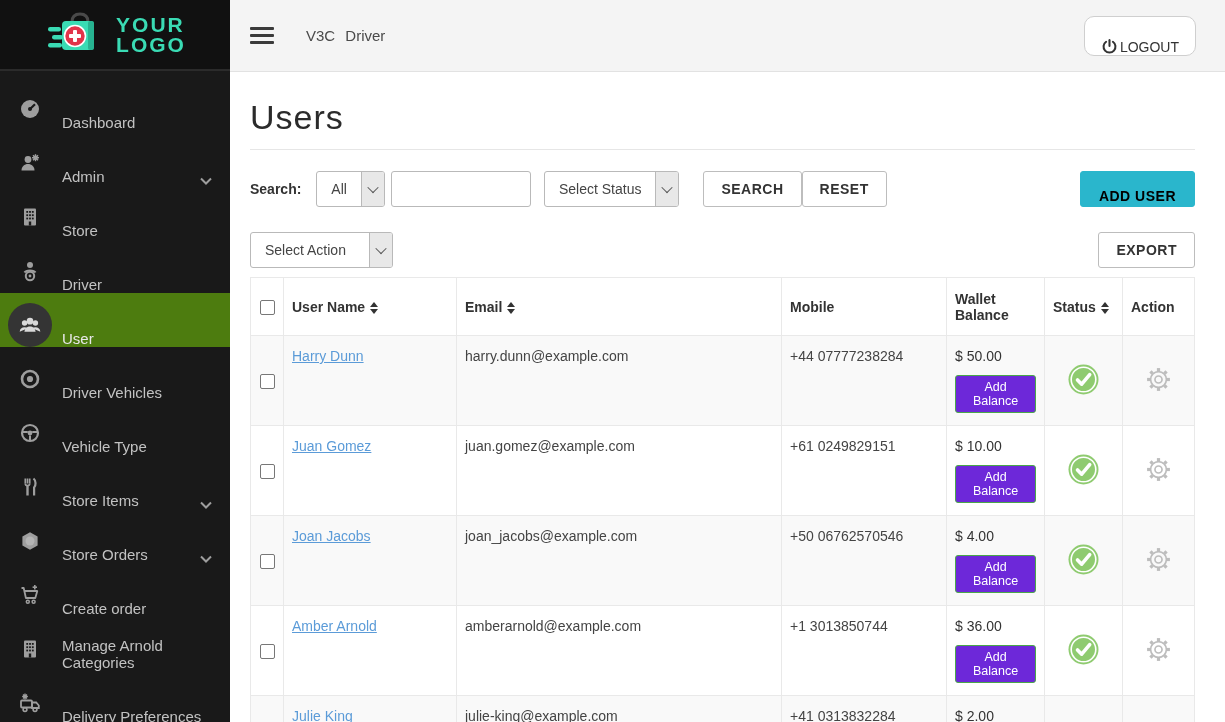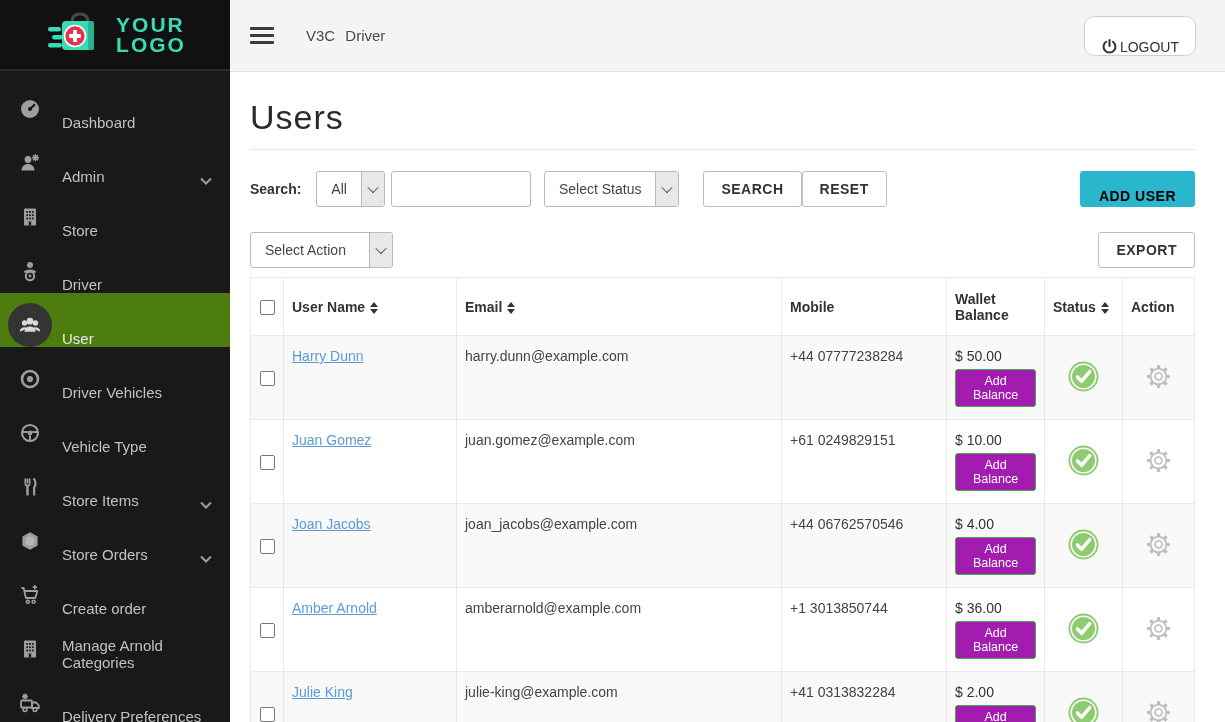--- a/index.html
+++ b/index.html
@@ -64,21 +64,21 @@
   .users td.c-check, .users th.c-check { text-align:center; vertical-align:middle; padding:0; }
   .users td.c-status, .users td.c-action { text-align:center; vertical-align:middle; padding:0; }
   .chk { width:15px; height:15px; appearance:none; -webkit-appearance:none; border:1px solid #777;
          border-radius:2px; background:#fff; cursor:pointer; vertical-align:middle; }
   .sort { display:inline-flex; flex-direction:column; margin-left:5px; vertical-align:middle; gap:2px; }
   .sort i { display:block; width:0; height:0; border-left:4px solid transparent; border-right:4px solid transparent; }
   .sort .up { border-bottom:5px solid #333; }
   .sort .dn { border-top:5px solid #333; }
   a.user-link { color:#5b9bd8; text-decoration:underline; }
   .balance-text { color:#333; display:block; }
-  .add-balance { margin-top:5px; background:#a21caf; border:1px solid #4aa64a; border-radius:3px;
+  .add-balance { margin-top:11px; background:#6d28d9; border:1px solid #4aa64a; border-radius:3px;
                  color:#fff; font-size:12.5px; padding:4px 9px; cursor:pointer; font-family:inherit; display:inline-block; }
   .gear-btn { background:none; border:none; cursor:pointer; padding:0; }
 </style>
 </head>
 <body>
 
 <div class="app">
 
   <aside class="sidebar">
     <div class="logo-area">
@@ -457,21 +457,21 @@
                     </g>
                   </svg>
             </button>
           </td>
         </tr>
 
         <tr class="stripe">
           <td class="c-check"><input type="checkbox" class="chk" style=""></td>
           <td><a href="#" class="user-link">Joan Jacobs</a></td>
           <td>joan_jacobs@example.com</td>
-          <td>+44 06762570546</td>
+          <td>+50 06762570546</td>
           <td>
             <span class="balance-text">$ 4.00</span>
             <button class="add-balance">Add Balance</button>
           </td>
           <td class="c-status">
             <span style="display:inline-flex;">
               <svg width="33" height="33" viewBox="0 0 33 33">
                     <circle cx="16.5" cy="16.5" r="15" fill="#8fcb70"></circle>
                     <circle cx="16.5" cy="16.5" r="12.3" fill="none" stroke="#fff" stroke-width="1.6"></circle>
                     <path d="M10.5 17l4.2 4.2 8-9.5" fill="none" stroke="#fff" stroke-width="3.6" stroke-linecap="round" stroke-linejoin="round"></path>

